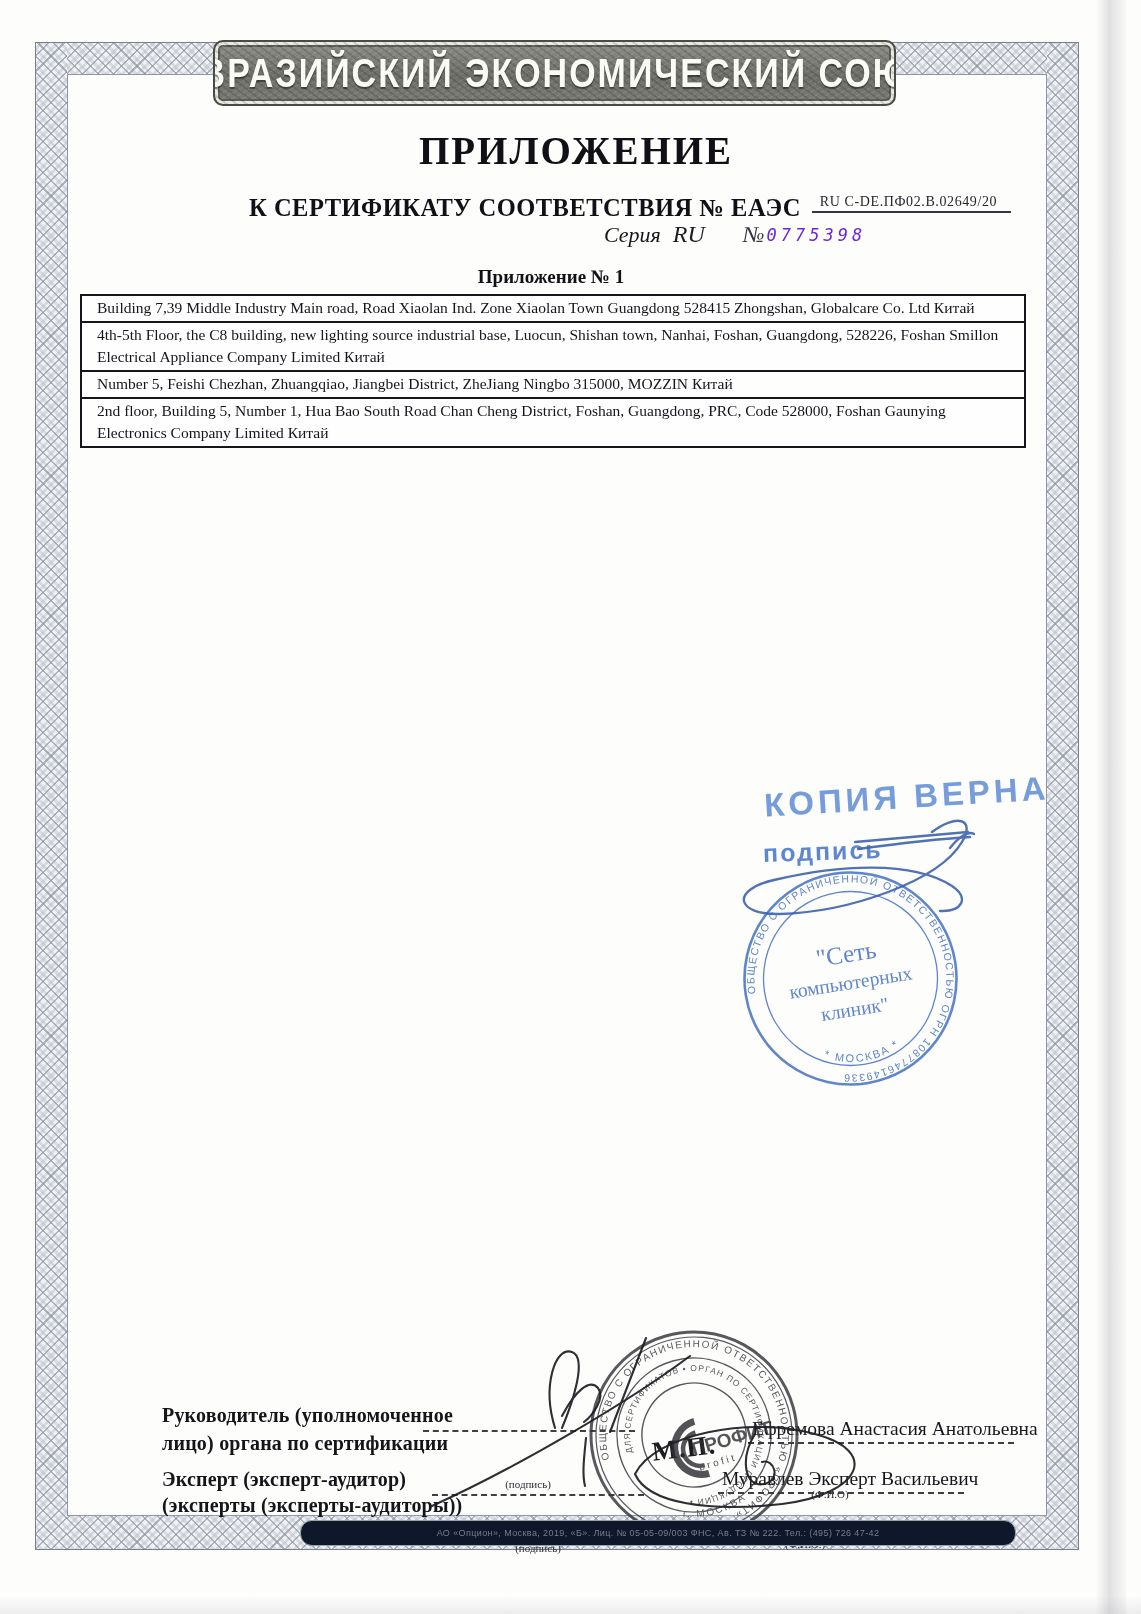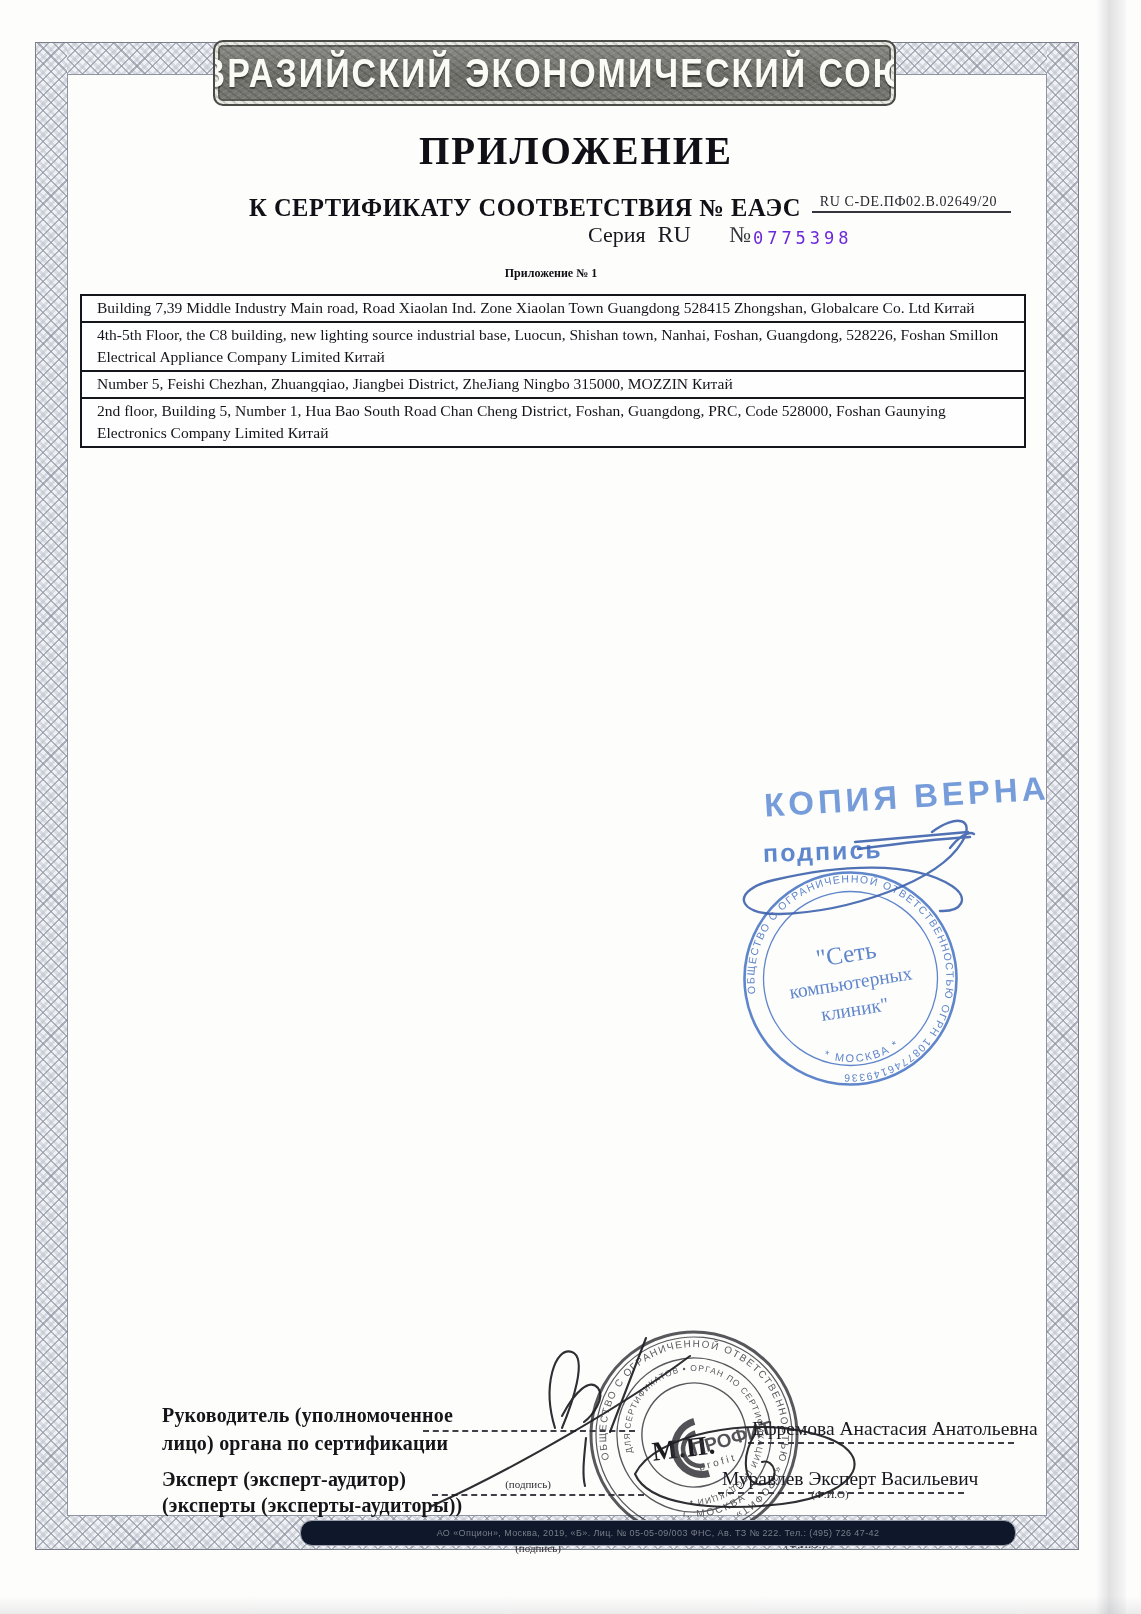--- a/index.html
+++ b/index.html
@@ -29,26 +29,26 @@
   .banner-text{font-family:"Liberation Sans",sans-serif;font-weight:bold;font-size:34px;
     color:#fbfbf6;letter-spacing:2px;transform:scaleY(1.2);white-space:nowrap;
     text-shadow:0 1px 1px rgba(0,0,0,.45);z-index:2;}
   
   .doc-title{left:243px;top:128px;width:666px;text-align:center;font-size:39px;font-weight:bold;
     letter-spacing:2px;color:#101016;}
   .subtitle-row{left:249px;top:194px;width:770px;display:flex;align-items:flex-start;white-space:nowrap;}
   .subtitle-bold{font-size:24.5px;font-weight:bold;letter-spacing:.5px;color:#101016;}
   .cert-number{font-size:14px;color:#26262e;margin-left:11px;letter-spacing:.6px;
     border-bottom:2px solid #35353d;padding:0 14px 1px 8px;}
-  .series-row{left:588px;top:221px;display:flex;align-items:flex-end;white-space:nowrap;}
+  .series-row{left:604px;top:221px;display:flex;align-items:center;white-space:nowrap;font-style:italic;}
   .series-label{font-size:22px;color:#16161c;}
   .series-value{font-size:24px;margin-left:12px;color:#1c1c24;}
   .number-group{margin-left:38px;font-size:23px;color:#34343c;}
   .number-value{font-family:"DejaVu Sans Mono",monospace;font-size:17px;letter-spacing:4px;color:#6d28d9;margin-left:2px;}
-  .annex-label{left:80px;top:266px;width:942px;text-align:center;font-size:12px;font-weight:bold;color:#101016;}
+  .annex-label{left:80px;top:266px;width:942px;text-align:center;font-size:19px;font-weight:bold;color:#101016;}
   
   .addr-table{left:80px;top:294px;width:942px;border:2px solid #15151c;background:rgba(255,255,255,.6);}
   .addr-header{border-bottom:2px solid #15151c;text-align:center;font-weight:bold;font-size:17px;
     padding:3px 6px 4px 6px;color:#101016;}
   .addr-row{border-bottom:2px solid #15151c;font-size:15.5px;line-height:1.42;padding:1px 5px 2px 15px;color:#14141b;}
   .addr-row:last-child{border-bottom:none;}
   .kopiya{left:764px;top:778px;font-family:"Liberation Sans",sans-serif;font-weight:bold;font-size:33px;
     letter-spacing:4px;color:#6490d6;transform:rotate(-3.5deg);opacity:.88;white-space:nowrap;}
   .podpis{left:763px;top:837px;font-family:"Liberation Sans",sans-serif;font-weight:bold;font-size:25px;
     letter-spacing:2px;color:#4d7bc8;transform:rotate(-2deg);opacity:.9;white-space:nowrap;}

